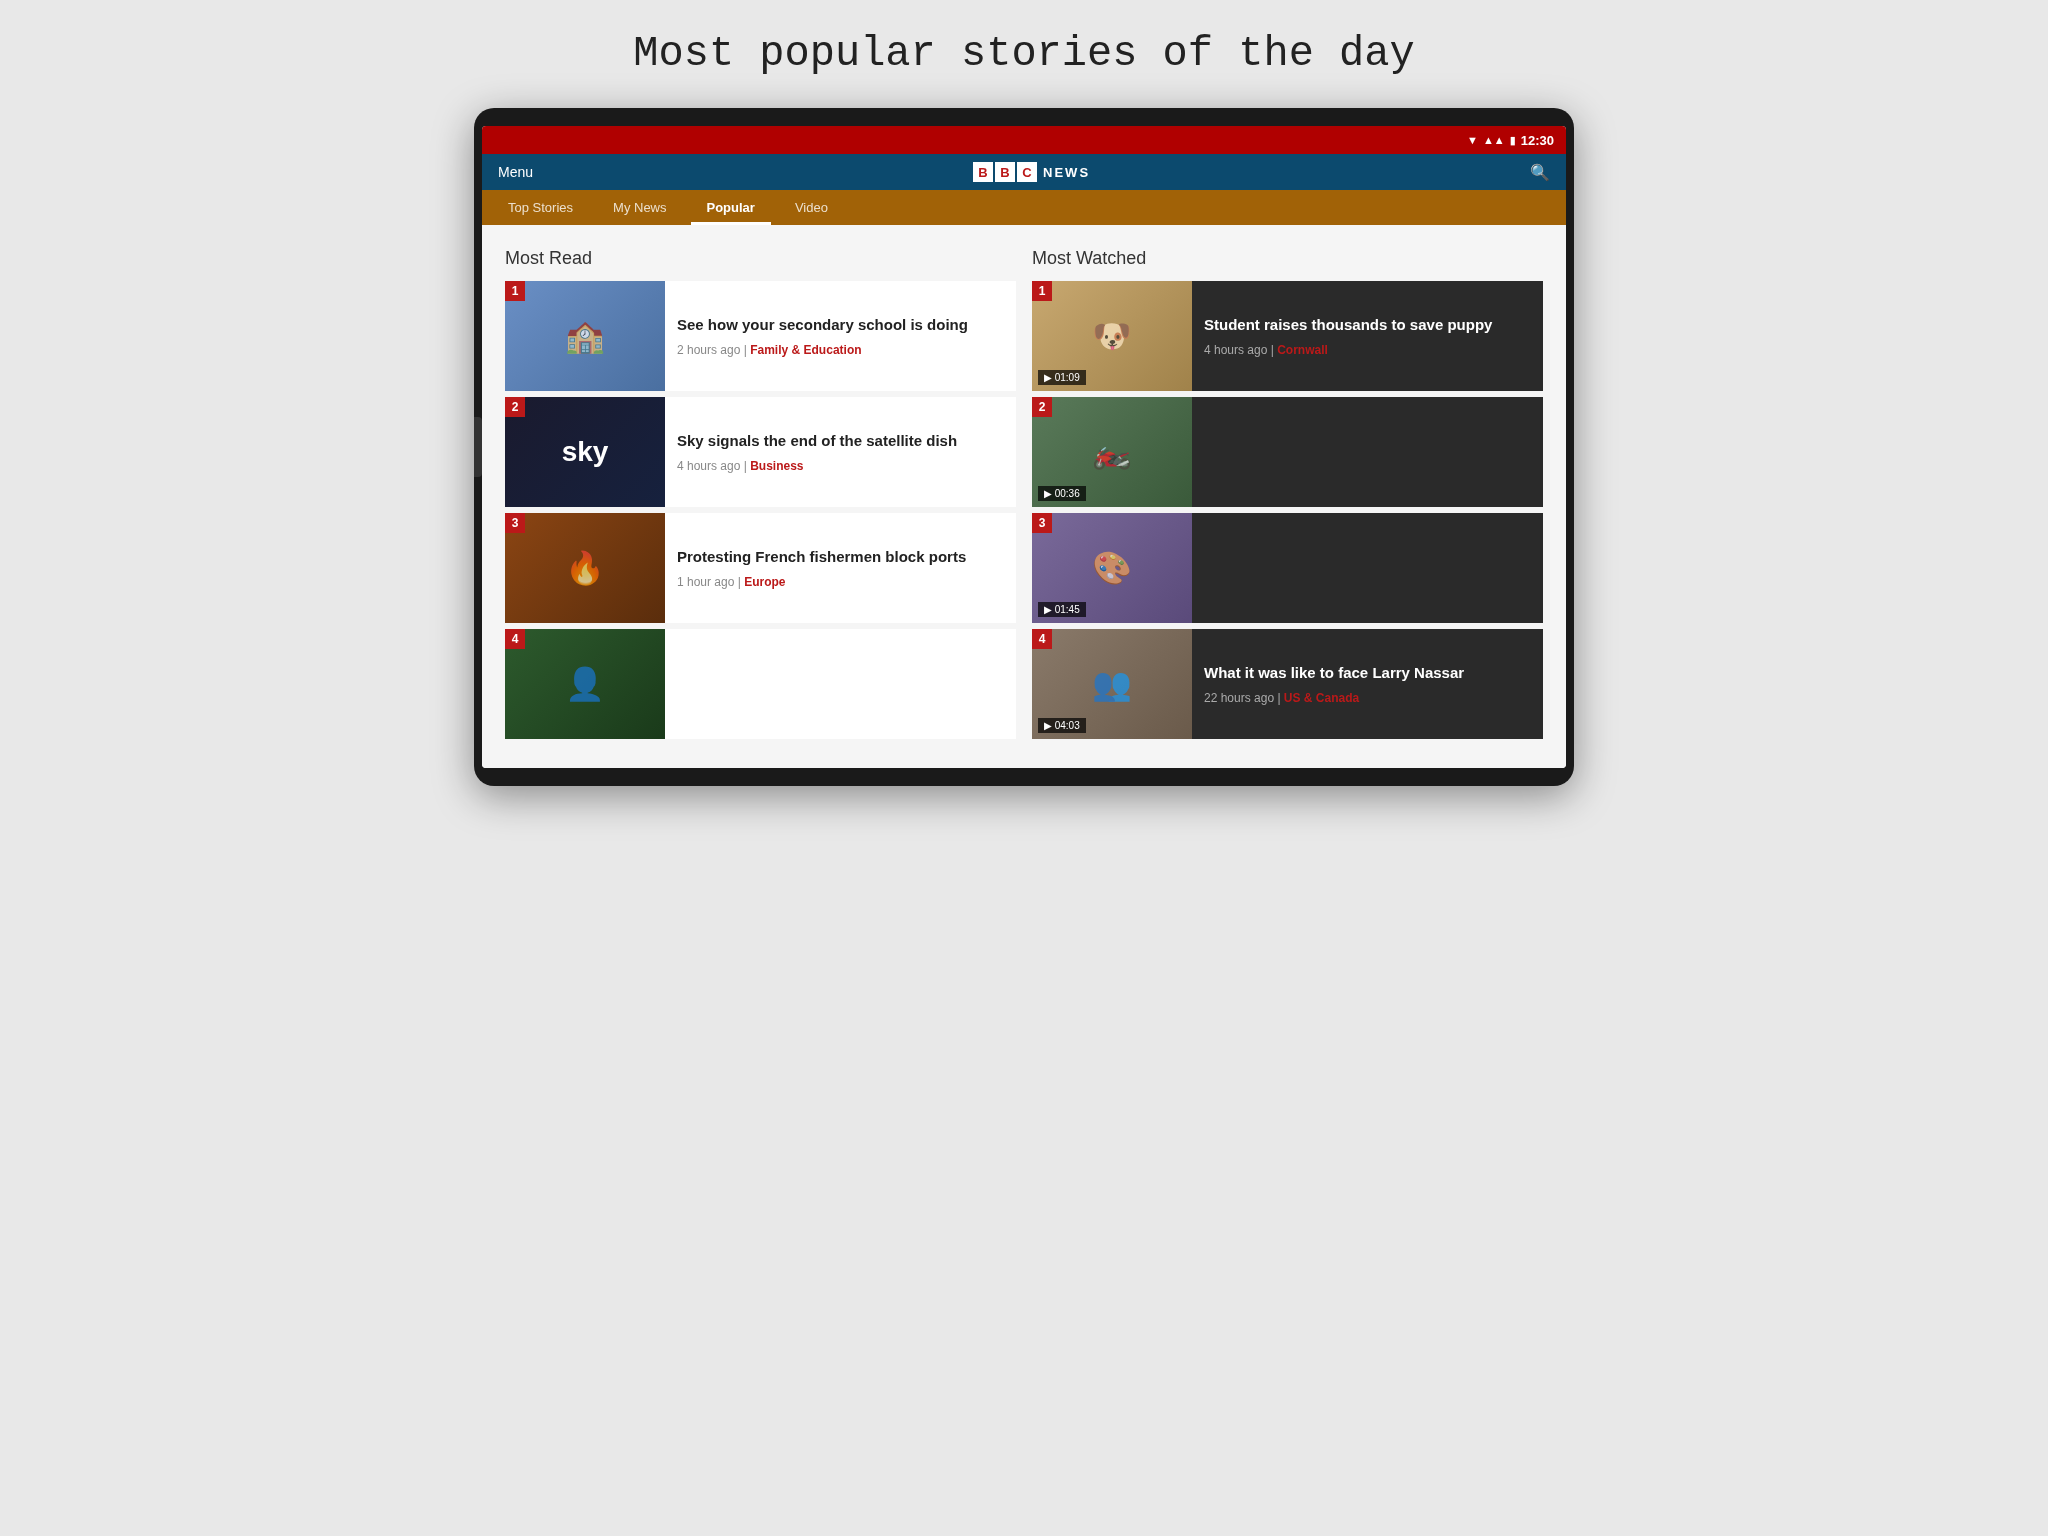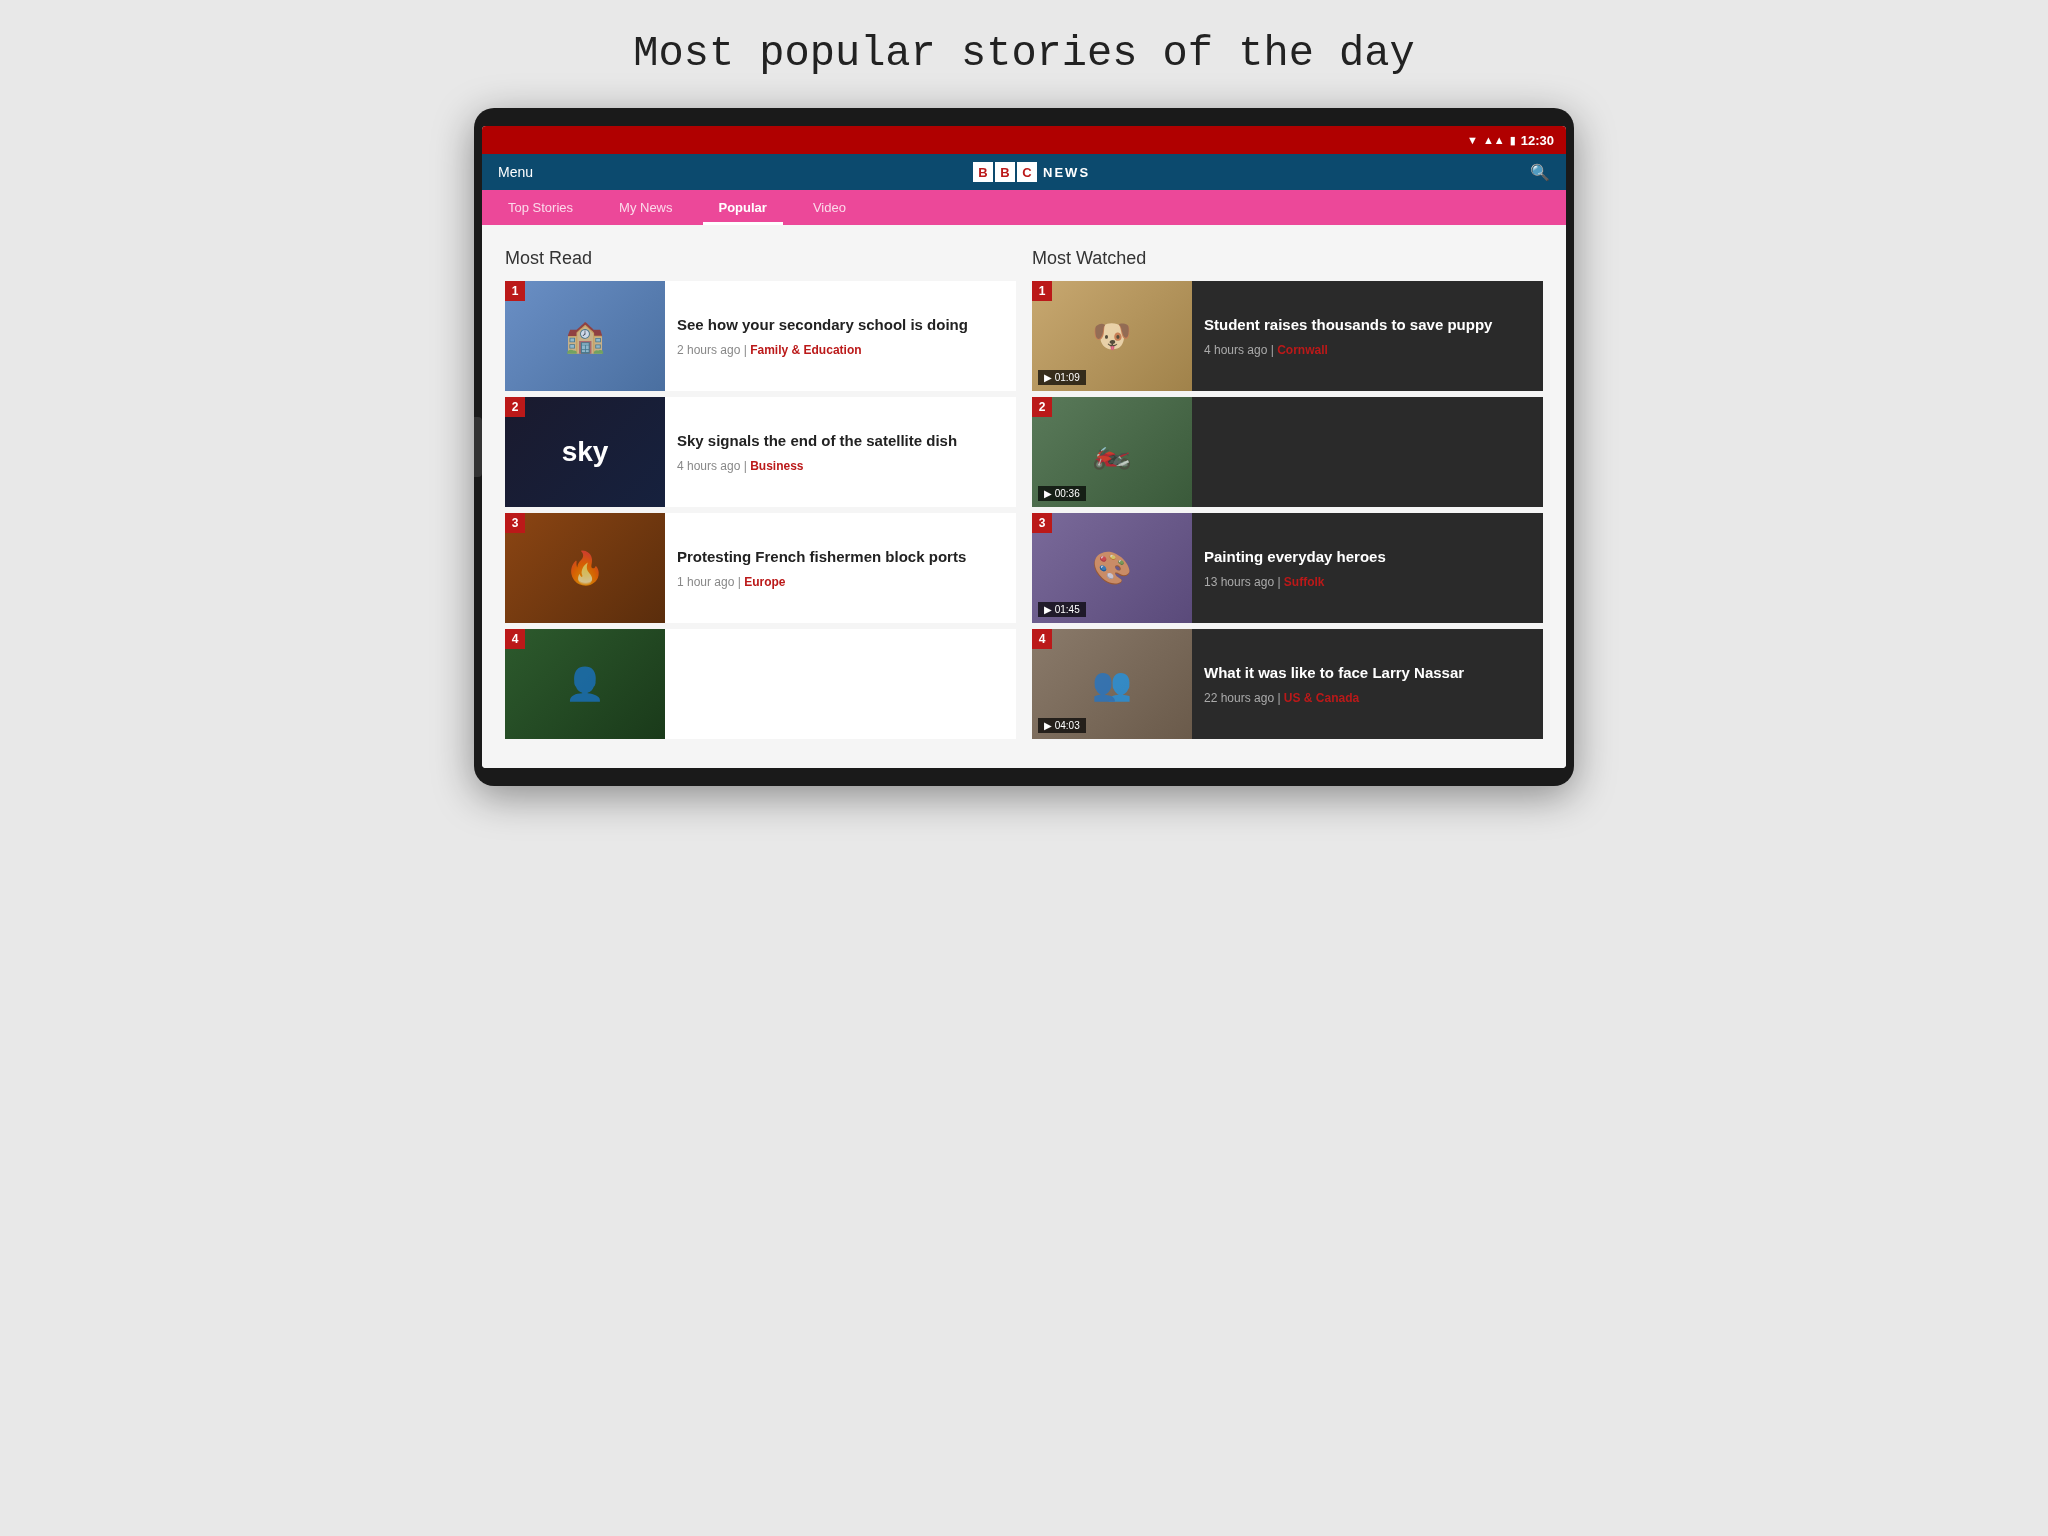--- a/index.html
+++ b/index.html
@@ -100,24 +100,24 @@
       letter-spacing: 2px;
     }
     .search-icon-btn {
       color: white;
       font-size: 16px;
       cursor: pointer;
     }
 
     
     .nav-tabs {
-      background: #ec4899;
+      background: #a16207;
       display: flex;
       padding: 0 10px;
-      gap: 14px;
+      gap: 8px;
     }
     .nav-tab {
       color: rgba(255,255,255,0.8);
       font-size: 13px;
       padding: 10px 16px;
       cursor: pointer;
       position: relative;
     }
     .nav-tab.active {
       color: white;
@@ -441,27 +441,20 @@
           <div class="thumb-container">
             <div class="rank-badge">3</div>
             <div class="thumb-placeholder thumb-painting">
               <span class="paint-icon">🎨</span>
             </div>
             <div class="play-overlay">
               <span>▶</span>
               <span>01:45</span>
             </div>
           </div>
-          <div class="item-body">
-            <div class="item-title light">Painting everyday heroes</div>
-            <div class="item-meta light">
-              <span>13 hours ago</span> | 
-              <span class="item-category">Suffolk</span>
-            </div>
-          </div>
         </div>
 
         <div class="news-item dark">
           <div class="thumb-container">
             <div class="rank-badge">4</div>
             <div class="thumb-placeholder thumb-nassar">
               <span class="group-icon">👥</span>
             </div>
             <div class="play-overlay">
               <span>▶</span>

